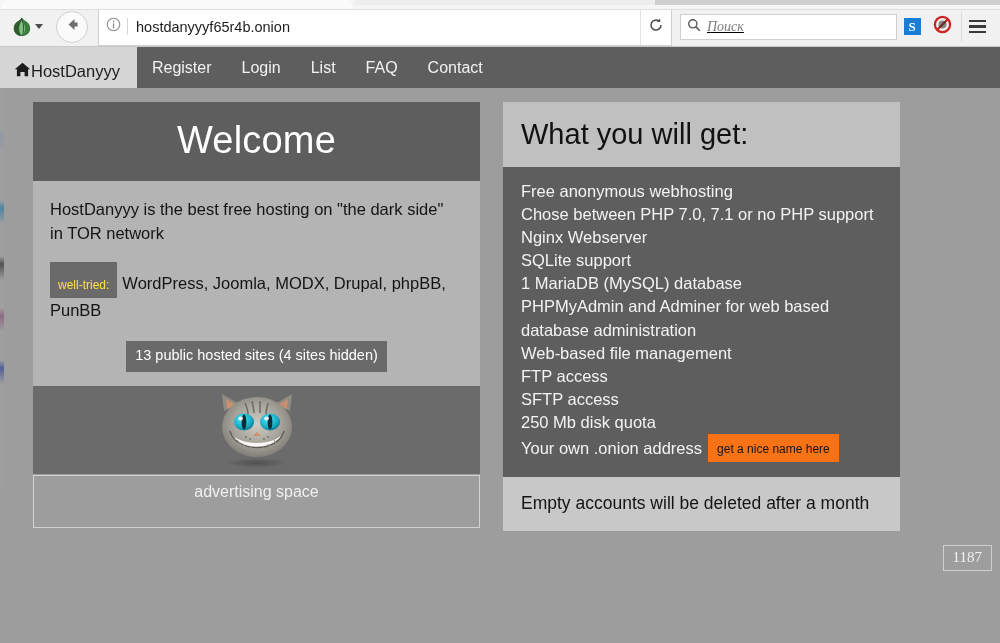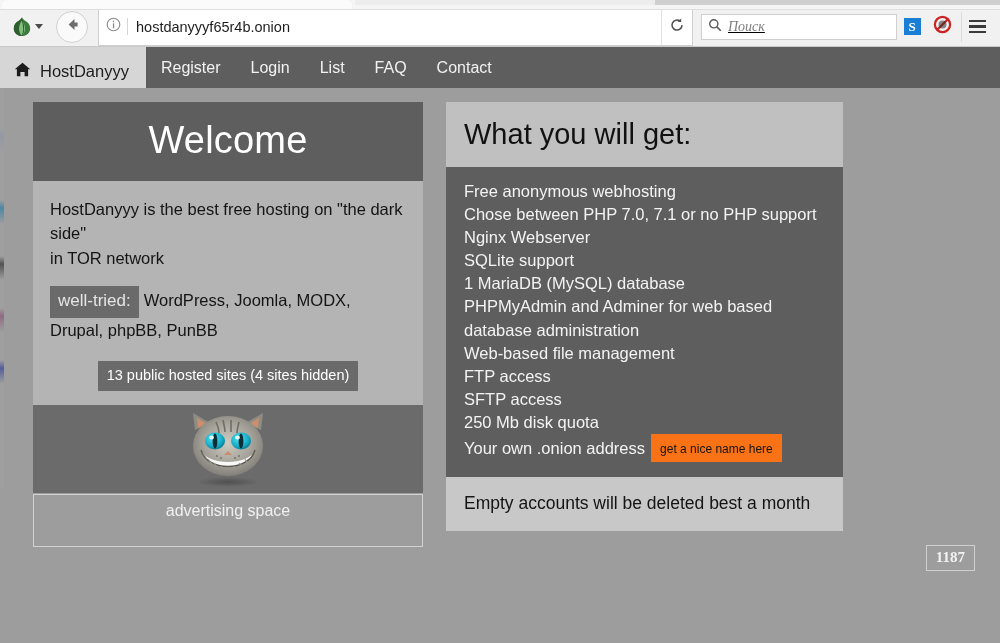--- a/index.html
+++ b/index.html
@@ -120,21 +120,21 @@
   .reload-cell {
     width: 30px;
     flex: 0 0 auto;
     display: flex; align-items: center; justify-content: center;
     border-left: 1px solid #e2e2e2;
     height: 100%;
     cursor: pointer;
   }
 
   .searchbar {
-    width: 196px;
+    width: 217px;
     height: 26px;
     margin-left: 8px;
     background: #ffffff;
     border: 1px solid #cfcfcf;
     display: flex;
     align-items: center;
     box-sizing: border-box;
     flex: 0 0 auto;
     cursor: text;
     text-decoration: underline;
@@ -185,21 +185,20 @@
     display: flex;
     align-items: stretch;
     position: relative;
     z-index: 2;
   }
   .brand {
     background: #d6d6d6;
     color: #1c1c1c;
     display: flex;
     align-items: center;
-    gap: 9px;
     padding: 8px 17px 0 14px;
     font-size: 16.5px;
     cursor: pointer;
   }
   .nav-links { display: flex; align-items: stretch; }
   .nav-link {
     display: flex;
     align-items: center;
     padding: 0 15px;
     color: #f2f2f2;
@@ -231,21 +230,21 @@
       #a0a0a0 100%);
     opacity: .75;
   }
 
   .columns {
     display: flex;
     gap: 23px;
     padding: 14px 15px 0 33px;
     box-sizing: border-box;
   }
-  .col-left { width: 390px; flex: 0 0 auto; }
+  .col-left { width: 447px; flex: 0 0 auto; }
   .col-right { width: 397px; flex: 0 0 auto; }
 
   
   .panel { margin-bottom: 0; }
 
   .panel-head-dark {
     background: #5e5e5e;
     color: #ffffff;
     text-align: center;
     font-size: 38px;
@@ -278,23 +277,23 @@
     color: #141414;
     font-size: 17.5px;
     padding: 16px 18px 17px 18px;
   }
 
   .intro-text { margin: 0 0 16px 0; }
 
   .tag-row { margin: 0; }
   .badge-dark {
     background: #6a6a6a;
-    color: #e5e5e5;
-    padding: 3px 8px 4px 8px;
-    font-size: 17px;
+    color: #fde047;
+    padding: 15px 8px 4px 8px;
+    font-size: 12px;
     margin-right: 5px;
     display: inline-block;
   }
   .stack-list { color: #141414; }
 
   .sites-badge-wrap { text-align: center; margin-top: 19px; }
   .sites-badge {
     background: #6a6a6a;
     color: #ffffff;
     font-size: 14.5px;
@@ -330,29 +329,28 @@
     font-size: 12px;
     padding: 7px 9px 4px 9px;
     margin-left: 6px;
     display: inline-block;
     cursor: pointer;
     vertical-align: 1px;
   }
 
   .counter-badge {
     position: absolute;
-    right: 25px;
+    right: 8px;
     top: 457px;
     border: 1px solid #cfcfcf;
     color: #f2f2f2;
     font-size: 15px;
     padding: 3px 9px 4px 9px;
     font-family: "Liberation Serif", serif;
     background: transparent;
-    font-weight: bold;
   }
 </style>
 </head>
 <body>
 
 <div class="browser-chrome">
 
   <div class="tab-strip">
     <div class="tab-ghost"></div>
     <div class="tab-ghost2"></div>
@@ -550,21 +548,21 @@
           <div class="feature-line">1 MariaDB (MySQL) database</div>
           <div class="feature-line wrap">PHPMyAdmin and Adminer for web based database administration</div>
           <div class="feature-line">Web-based file management</div>
           <div class="feature-line">FTP access</div>
           <div class="feature-line">SFTP access</div>
           <div class="feature-line">250 Mb disk quota</div>
           <div class="feature-line">
             <span>Your own .onion address</span><span class="onion-btn">get a nice name here</span>
           </div>
         </div>
-        <div class="panel-foot-light">Empty accounts will be deleted best a month</div>
+        <div class="panel-foot-light">Empty accounts will be deleted after a month</div>
       </div>
     </div>
 
   </div>
 
   <div class="counter-badge">1187</div>
 
 </div>
 
 </body></html>

